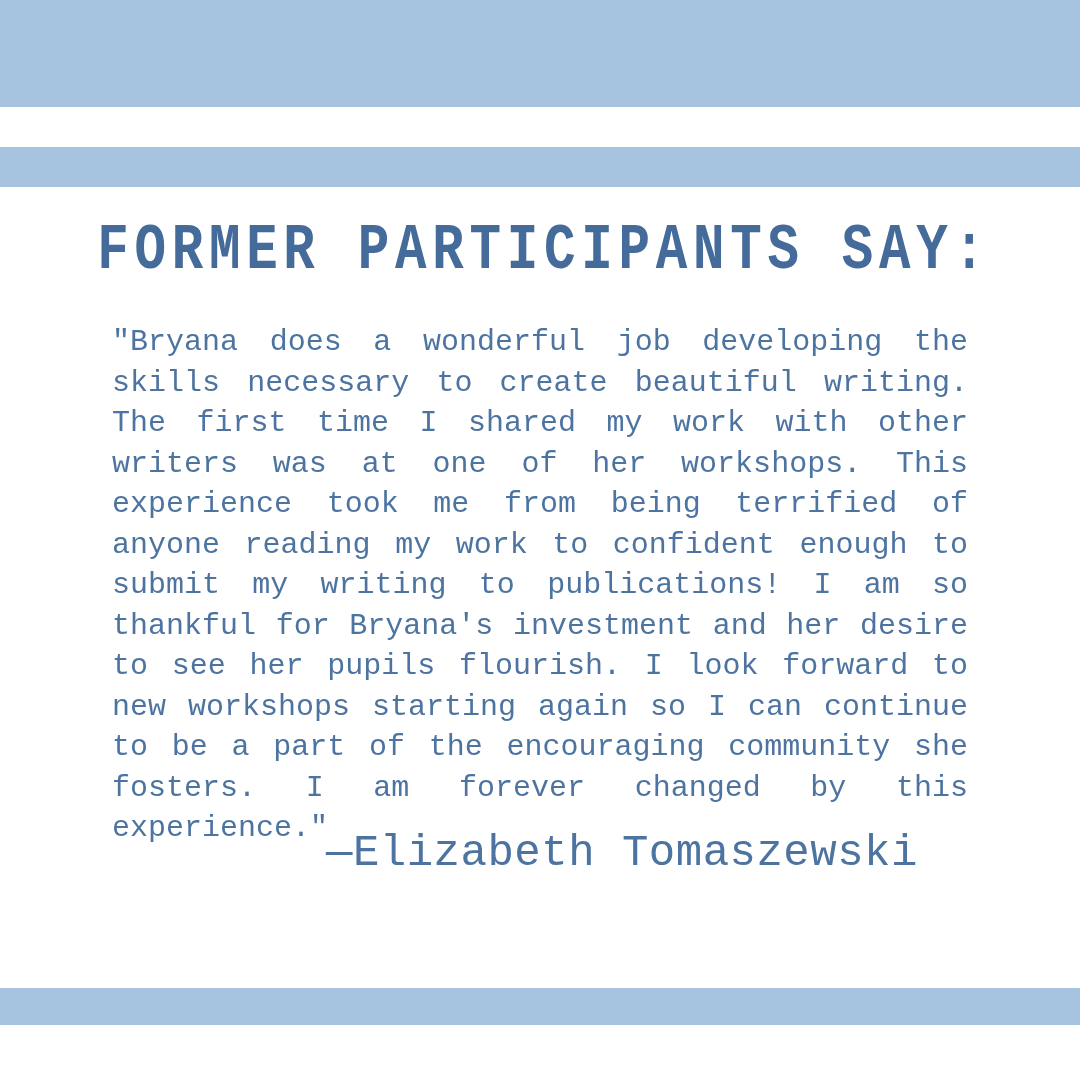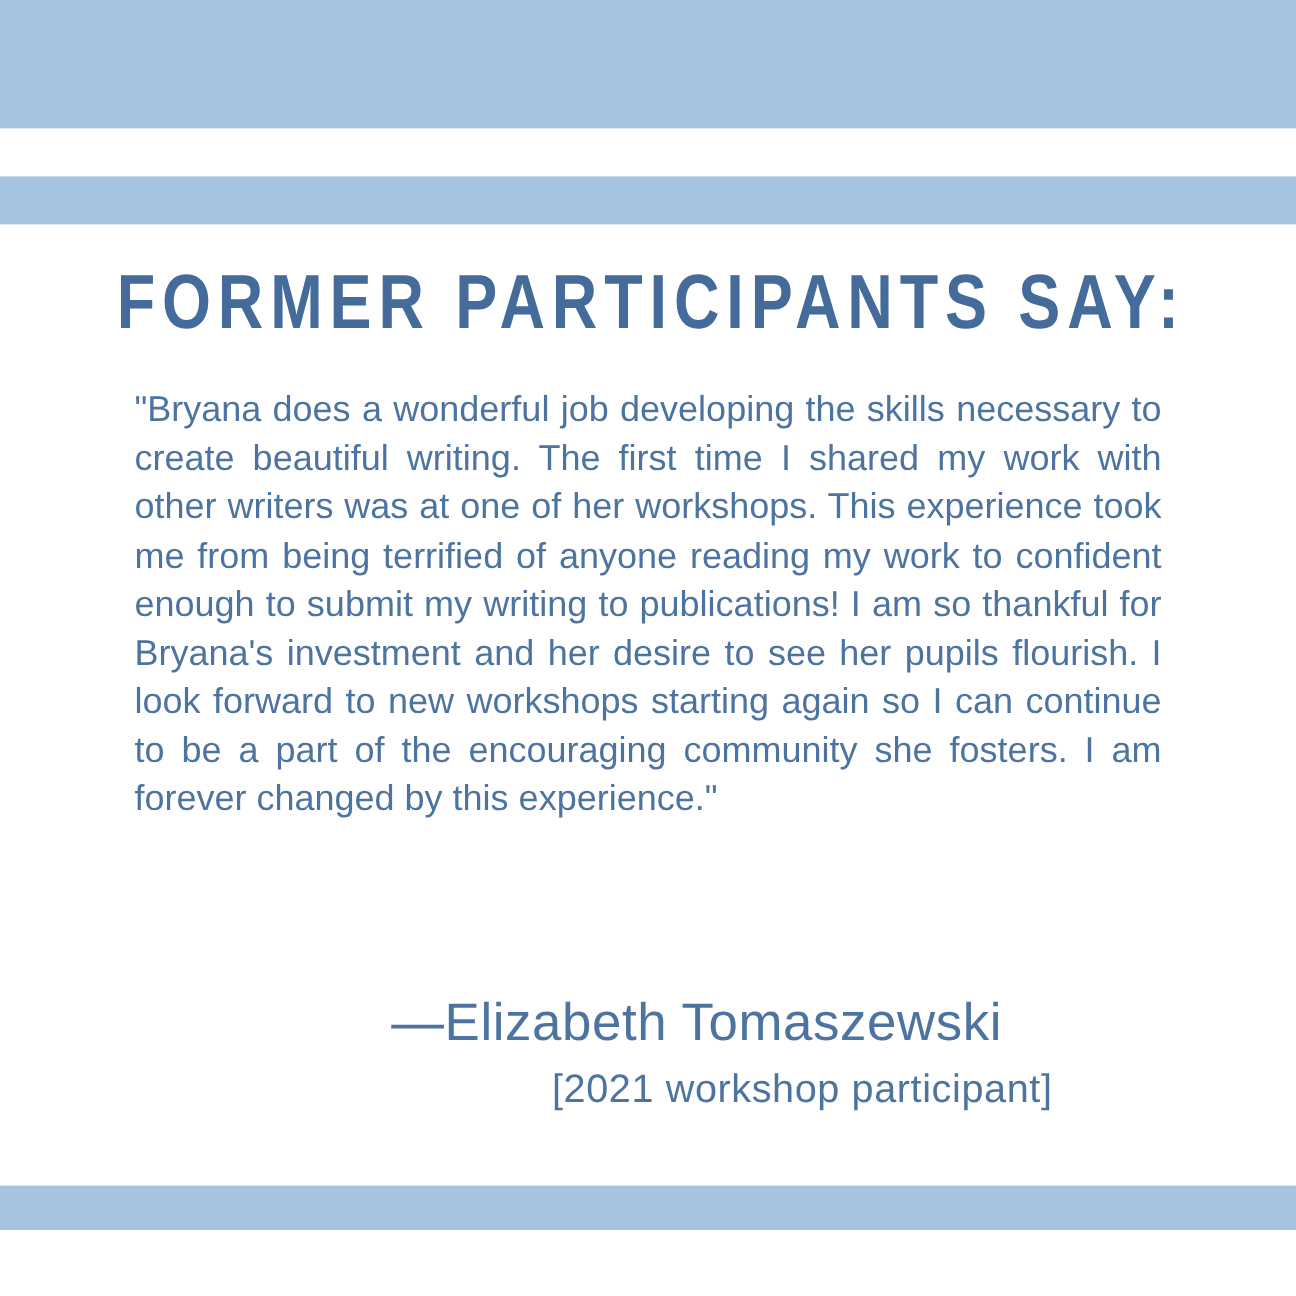--- a/index.html
+++ b/index.html
@@ -6,21 +6,21 @@
     margin: 0;
     padding: 0;
     background: #e8e8e8;
   }
   .canvas {
     position: relative;
     width: 1080px;
     height: 1080px;
     background: var(--bg, #ffffff);
     overflow: hidden;
-    font-family: Liberation Sans, sans-serif;
+    font-family: Liberation Mono, monospace;
     margin: 0 auto;
   }
   .band {
     position: absolute;
     left: 0;
     width: 1080px;
   }
   .band-top {
     top: 0;
     height: 107px;
@@ -89,16 +89,15 @@
 <div class="canvas">
   <div class="band band-top"></div>
   <div class="band band-top2"></div>
 
   <h1 class="title">FORMER PARTICIPANTS SAY:</h1>
 
   <p class="quote">"Bryana does a wonderful job developing the skills necessary to create beautiful writing. The first time I shared my work with other writers was at one of her workshops. This experience took me from being terrified of anyone reading my work to confident enough to submit my writing to publications! I am so thankful for Bryana's investment and her desire to see her pupils flourish. I look forward to new workshops starting again so I can continue to be a part of the encouraging community she fosters. I am forever changed by this experience."</p>
 
   <div class="attr-name">—Elizabeth Tomaszewski</div>
 
-  <div class="attr-detail">[2021 workshop participant]</div>
 
   <div class="band band-bottom"></div>
 </div>
 
 </body></html>

